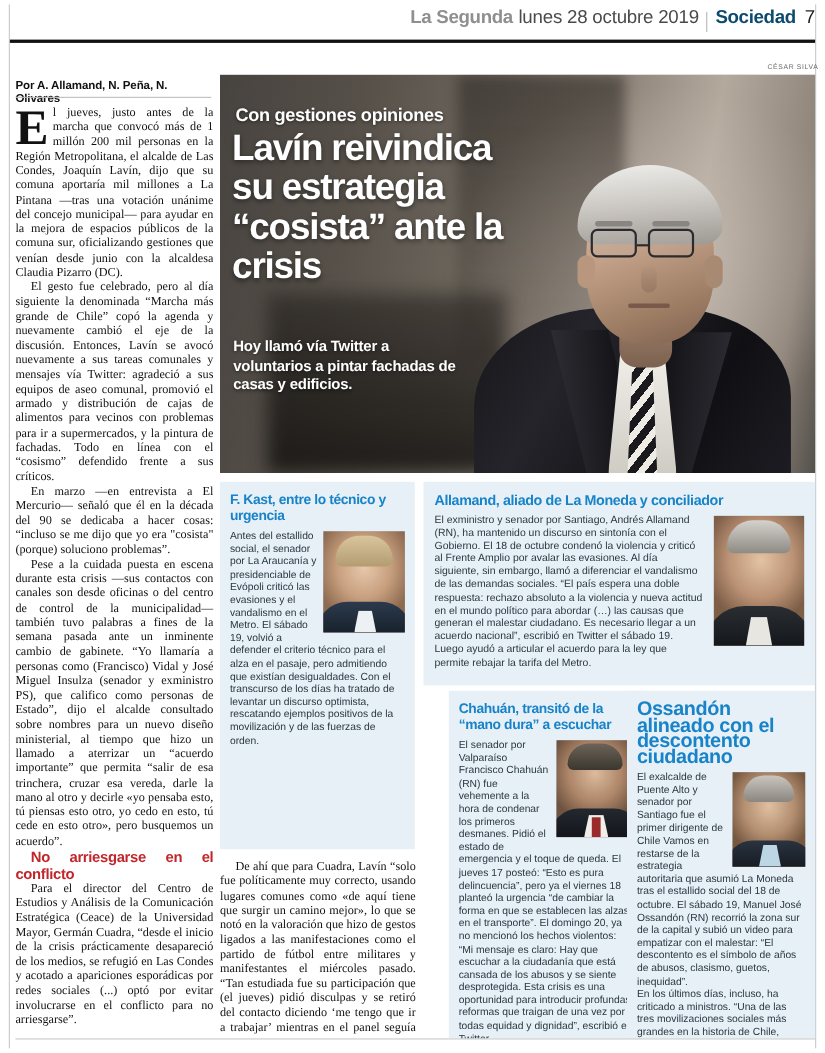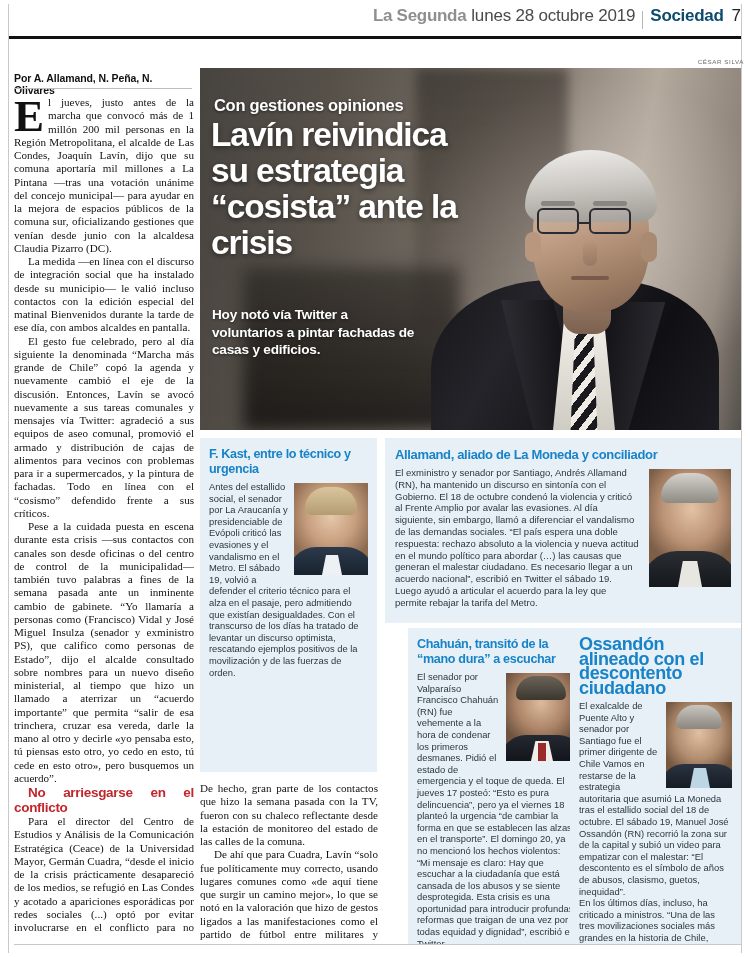--- a/index.html
+++ b/index.html
@@ -426,36 +426,35 @@
       <div class="s-glass-r"></div>
       <div class="s-bridge"></div>
       <div class="s-nose"></div>
       <div class="s-mouth"></div>
     </div>
   </div>
 
   <div class="photo-credit">CÉSAR SILVA</div>
   <div class="hero-kicker">Con gestiones opiniones</div>
   <div class="hero-headline">Lavín reivindica su estrategia “cosista” ante la crisis</div>
-  <div class="hero-lead">Hoy notó vía Twitter a voluntarios a pintar fachadas de casas y edificios.</div>
+  <div class="hero-lead">Hoy llamó vía Twitter a voluntarios a pintar fachadas de casas y edificios.</div>
 
   <div class="col1">
     <p class="first">
       <span class="dropcap">E</span><span>l jueves, justo antes de la marcha que convocó más de 1 millón 200 mil personas en la Región Metropolitana, el alcalde de Las Condes, Joaquín Lavín, dijo que su comuna aportaría mil millones a La Pintana —tras una votación unánime del concejo municipal— para ayudar en la mejora de espacios públicos de la comuna sur, oficializando gestiones que venían desde junio con la alcaldesa Claudia Pizarro (DC).</span>
     </p>
-    <p><span>La medida —en línea con el discurso de integración social que ha instalado desde su municipio— le valió incluso contactos con la edición especial del matinal Bienvenidos durante la tarde de ese día, con ambos alcaldes en pantalla.</span></p>
     <p><span>El gesto fue celebrado, pero al día siguiente la denominada “Marcha más grande de Chile” copó la agenda y nuevamente cambió el eje de la discusión. Entonces, Lavín se avocó nuevamente a sus tareas comunales y mensajes vía Twitter: agradeció a sus equipos de aseo comunal, promovió el armado y distribución de cajas de alimentos para vecinos con problemas para ir a supermercados, y la pintura de fachadas. Todo en línea con el “cosismo” defendido frente a sus críticos.</span></p>
+    <p><span>En marzo —en entrevista a El Mercurio— señaló que él en la década del 90 se dedicaba a hacer cosas: “incluso se me dijo que yo era "cosista" (porque) soluciono problemas”.</span></p>
     <p><span>Pese a la cuidada puesta en escena durante esta crisis —sus contactos con canales son desde oficinas o del centro de control de la municipalidad— también tuvo palabras a fines de la semana pasada ante un inminente cambio de gabinete. “Yo llamaría a personas como (Francisco) Vidal y José Miguel Insulza (senador y exministro PS), que califico como personas de Estado”, dijo el alcalde consultado sobre nombres para un nuevo diseño ministerial, al tiempo que hizo un llamado a aterrizar un “acuerdo importante” que permita “salir de esa trinchera, cruzar esa vereda, darle la mano al otro y decirle «yo pensaba esto, tú piensas esto otro, yo cedo en esto, tú cede en esto otro», pero busquemos un acuerdo”.</span></p>
     <p class="subhead-red">No arriesgarse en el conflicto</p>
     <p class="first"><span style="display:inline-block;width:14px"></span><span>Para el director del Centro de Estudios y Análisis de la Comunicación Estratégica (Ceace) de la Universidad Mayor, Germán Cuadra, “desde el inicio de la crisis prácticamente desapareció de los medios, se refugió en Las Condes y acotado a apariciones esporádicas por redes sociales (...) optó por evitar involucrarse en el conflicto para no arriesgarse”.</span></p>
 
   </div>
 
   <div class="col2cont">
-    <p class="first"><span>De hecho, gran parte de los contactos que hizo la semana pasada con la TV, fueron con su chaleco reflectante desde la estación de monitoreo del estado de las calles de la comuna.</span></p>
     <p><span>De ahí que para Cuadra, Lavín “solo fue políticamente muy correcto, usando lugares comunes como «de aquí tiene que surgir un camino mejor», lo que se notó en la valoración que hizo de gestos ligados a las manifestaciones como el partido de fútbol entre militares y manifestantes el miércoles pasado. “Tan estudiada fue su participación que (el jueves) pidió disculpas y se retiró del contacto diciendo ‘me tengo que ir a trabajar’ mientras en el panel seguía el debate de Heraldo Muñoz, Luciano Cruz-Coke, Francisco Vidal y Gonzalo Müller”, concluye.</span></p>
   </div>
 
   <div class="bluebox" id="box-kast">
     <div class="bb-title">F. Kast, entre lo técnico y urgencia</div>
     <div class="bb-body">
       <div class="kast-photo">
         <div class="kp-hair"></div>
         <div class="kp-suit"></div>
         <div class="kp-shirt"></div>

